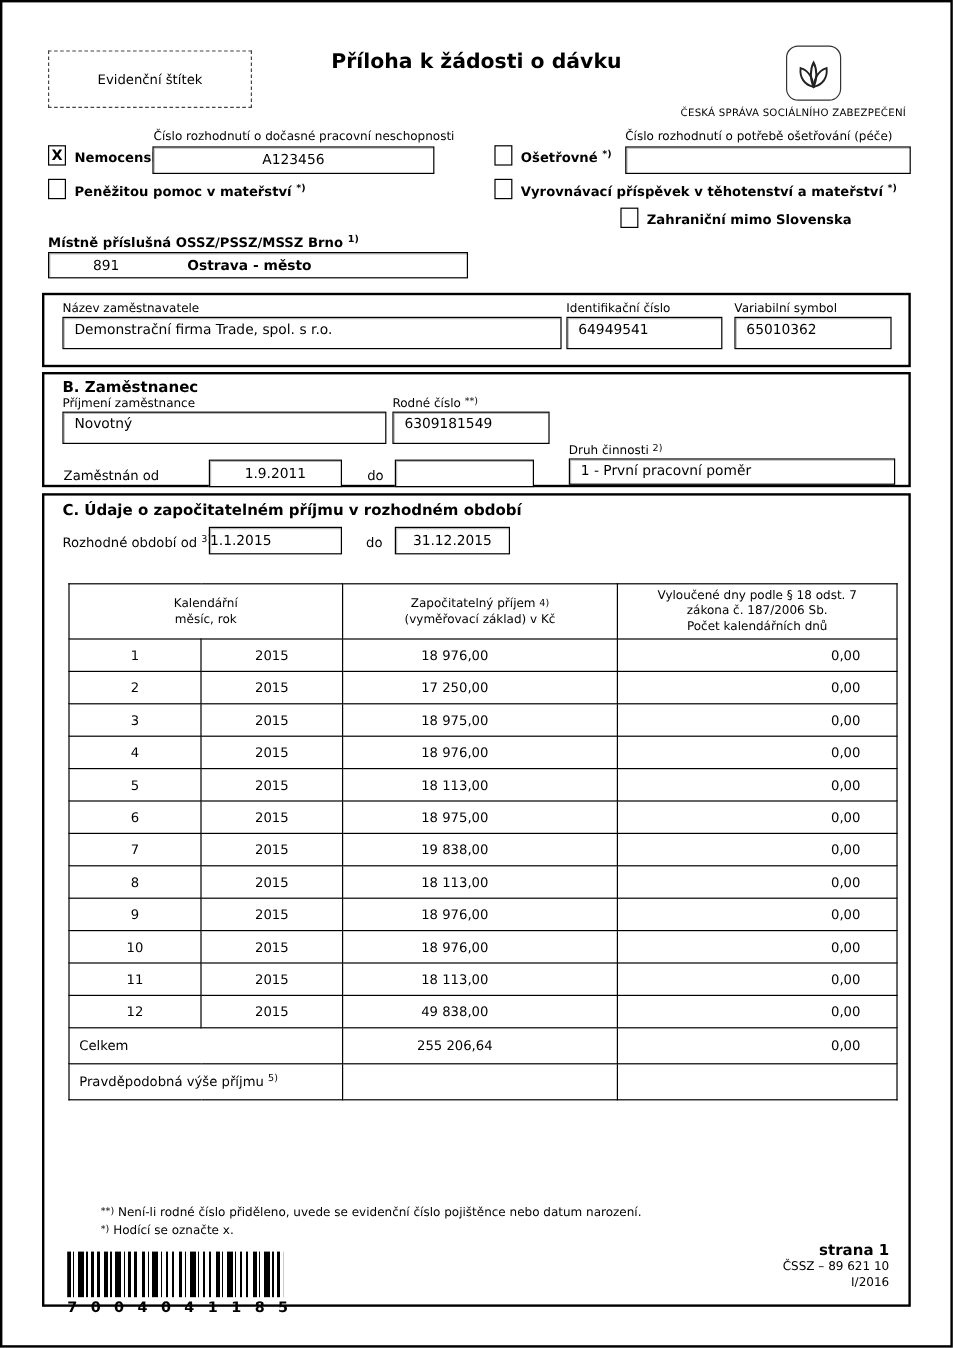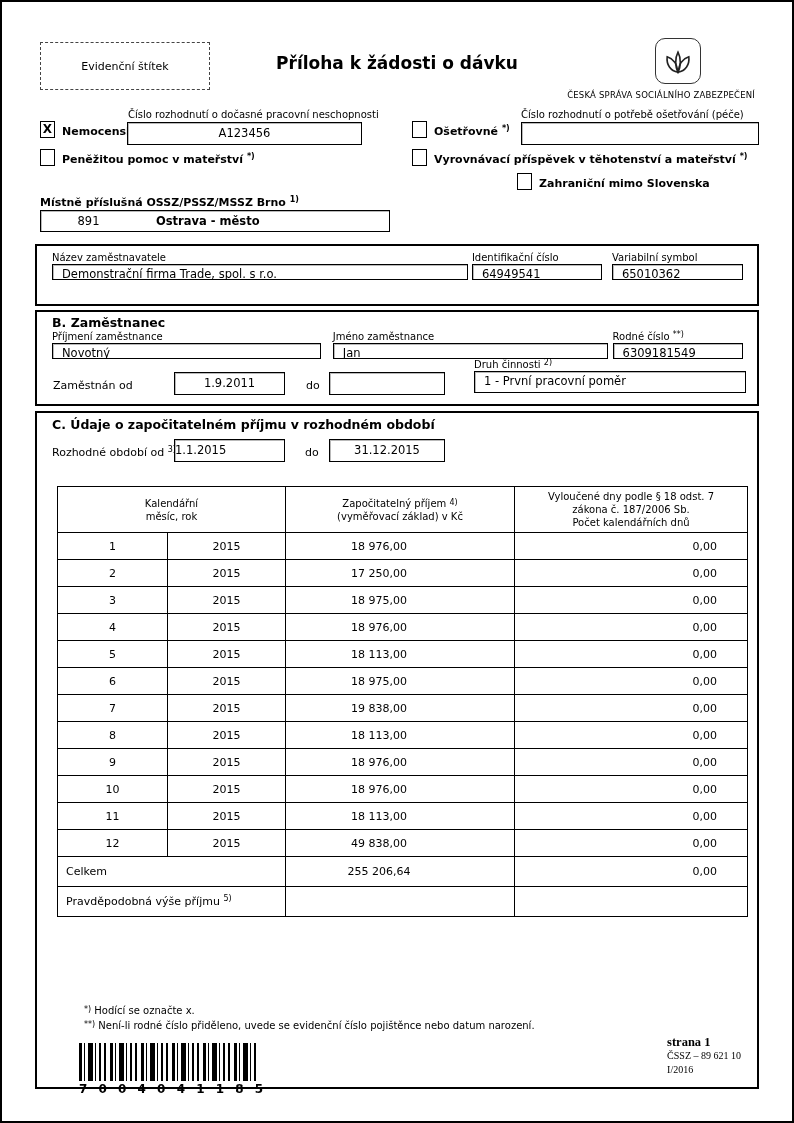--- a/index.html
+++ b/index.html
@@ -4,21 +4,21 @@
 <style>
   * { box-sizing: border-box; margin: 0; padding: 0; }
   body { background:#888; font-family:"DejaVu Sans", sans-serif; color:#000; }
   .page { position:relative; width:794px; height:1123px; background:#fff; border:2px solid #000; margin:0 auto; overflow:hidden; }
 
   
   .hdr { position:relative; height:242px; }
   .evid-box { position:absolute; left:38px; top:40px; width:170px; height:48px;
               border:1.5px dashed #444; display:flex; align-items:center; justify-content:center;
               font-size:11px; }
-  .main-title { position:absolute; left:0; right:0; top:51px; text-align:center;
+  .main-title { position:absolute; left:0; right:0; top:40px; text-align:center;
                 font-size:17px; font-weight:bold; }
   .logo-box { position:absolute; left:653px; top:36px; width:46px; height:46px;
               border:1.5px solid #333; border-radius:10px; display:flex; align-items:center; justify-content:center; }
   .org-name { position:absolute; top:88px; right:37px; font-size:8.5px; letter-spacing:0.2px; }
 
   .cb { position:absolute; width:15px; height:17px; border:1.7px solid #000; background:#fff;
         text-align:center; font-weight:bold; font-size:12px; line-height:15px; }
   .optlbl { position:absolute; font-size:11px; font-weight:bold; white-space:nowrap; }
   .smalllbl { position:absolute; font-size:10px; white-space:nowrap; }
   .field { border:1.6px solid #000; background:#fff; box-shadow:inset 1px 1px 0 #b9b9b9;
@@ -27,21 +27,21 @@
   .ossz-field { position:absolute; left:38px; top:208px; width:350px; height:22px; display:flex; align-items:center; }
   .ossz-field .code { width:95px; text-align:center; }
   .ossz-field .name { margin-left:20px;font-weight:bold; }
 
   sup.mk { font-size:8px; position:relative; top:-1px; vertical-align:top; }
 
   
   .secbox { margin:0 33px; border:2px solid #000; background:#fff; position:relative; }
   .sec-title { font-size:12.5px; font-weight:bold; }
   .flbl { font-size:10px; white-space:nowrap; margin-bottom:1px; }
-  .fbox { border:1.6px solid #000; box-shadow:inset 1px 1px 0 #b9b9b9; height:16px;
+  .fbox { border:1.6px solid #000; box-shadow:inset 1px 1px 0 #b9b9b9; height:27px;
           font-size:11.5px; line-height:18px; padding-left:9px; white-space:nowrap; overflow:hidden; }
 
   .boxA { height:62px; margin-bottom:4px; padding:4px 14px 0 15px; }
   .rowA { display:flex; margin-top:2px; }
   .colA1 { width:419px; } .colA2 { width:131px; margin-left:4px; } .colA3 { width:132px; margin-left:10px; }
 
   .boxB { height:96px; margin-bottom:5px; padding:3px 14px 0 15px; }
   .rowB1 { display:flex; margin-top:1px; }
   .colB1 { width:270px; } .colB2 { width:276px; margin-left:12px; } .colB3 { width:131px; margin-left:5px; }
   .rowB2 { position:relative; height:42px; font-size:11px; }
@@ -51,43 +51,43 @@
   .rowB2 .f-to { position:absolute; left:277px; top:13px; width:116px; height:23px; }
   .rowB2 .druh { position:absolute; left:422px; top:0; width:272px; }
   .rowB2 .druh .fbox { height:22px; }
 
   .boxC { height:678px; padding-top:4px; }
   .boxC .sec-title { padding-left:15px; }
   .periodrow { position:relative; height:42px; font-size:11px; }
   .periodrow .plbl { position:absolute; left:15px; top:14px; }
   .periodrow .p-from { position:absolute; left:137px; top:7px; width:111px; height:23px; text-align:left; line-height:20px; }
   .periodrow .do2 { position:absolute; left:268px; top:14px; }
-  .periodrow .p-to { position:absolute; left:292px; top:7px; width:116px; height:23px; text-align:center; line-height:20px; }
+  .periodrow .p-to { position:absolute; left:292px; top:7px; width:96px; height:23px; text-align:center; line-height:20px; }
 
   
   table.inc { border-collapse:collapse; table-layout:fixed; width:690px; margin:12px 0 0 20px; }
   table.inc td, table.inc th { border:1px solid #000; font-weight:normal; overflow:hidden; }
   table.inc th { height:46px; font-size:10px; line-height:13px; text-align:center; vertical-align:middle; }
   table.inc td { height:27px; font-size:11px; }
   td.c-month { text-align:center; }
   td.c-year { text-align:center; }
   td.c-income { text-align:center; padding-right:42px; }
   td.c-days { text-align:right; padding-right:30px; }
   tr.sumrow td { height:30px; }
   td.c-label { text-align:left; padding-left:8px; font-size:10.5px; }
 
   
   .footnotes { margin:86px 0 0 47px; font-size:10px; line-height:15px; }
-  .barcode { margin:10px 0 0 42px; width:180px; }
+  .barcode { margin:10px 0 0 19px; width:180px; }
   .bars { height:38px; width:180px;
           background:repeating-linear-gradient(90deg,#000 0 3px,#fff 3px 5px,#000 5px 6px,#fff 6px 9px,
             #000 9px 14px,#fff 14px 16px,#000 16px 17px,#fff 17px 20px,#000 20px 22px,#fff 22px 25px,
             #000 25px 27px,#fff 27px 31px); }
   .bcdigits { font-size:12px; font-weight:bold; letter-spacing:3.5px; white-space:nowrap; margin-top:1px; }
-  .pageinfo { position:absolute; right:16px; top:622px; text-align:left; line-height:14px;font-family:Liberation Serif, serif; }
+  .pageinfo { position:absolute; right:16px; top:622px; text-align:right; line-height:14px; }
   .pageinfo .pg { font-size:12.5px; font-weight:bold; }
   .pageinfo .cd { font-size:10px; }
 </style>
 </head>
 <body>
 
 <div class="page">
 
   <div class="hdr">
     <div class="evid-box">
@@ -144,24 +144,20 @@
       </div>
     </div>
   </div>
 
   <div class="secbox boxB">
     <div class="sec-title">B. Zaměstnanec</div>
     <div class="rowB1">
       <div class="colB1">
         <div class="flbl">Příjmení zaměstnance</div>
         <div class="fbox">Novotný</div>
-      </div>
-      <div class="colB2">
-        <div class="flbl">Jméno zaměstnance</div>
-        <div class="fbox">Jan</div>
       </div>
       <div class="colB3">
         <div class="flbl"><span>Rodné číslo</span> <sup class="mk">**)</sup></div>
         <div class="fbox">6309181549</div>
       </div>
     </div>
     <div class="rowB2">
       <span class="zam">Zaměstnán od</span>
       <div class="field f-from">1.9.2011</div>
       <span class="do1">do</span>
@@ -274,22 +270,22 @@
       </tr>
       <tr class="sumrow">
         <td colspan="2" class="c-label"><span>Pravděpodobná výše příjmu</span> <sup class="mk">5)</sup></td>
         <td class="c-income"></td>
         <td class="c-days"></td>
       </tr>
     </tbody>
       </table>
 
     <div class="footnotes">
+      <div><sup class="mk">**)</sup> <span>Není-li rodné číslo přiděleno, uvede se evidenční číslo pojištěnce nebo datum narození.</span></div>
       <div><sup class="mk">*)</sup> <span>Hodící se označte x.</span></div>
-      <div><sup class="mk">**)</sup> <span>Není-li rodné číslo přiděleno, uvede se evidenční číslo pojištěnce nebo datum narození.</span></div>
     </div>
 
     <div class="barcode">
       <div class="bars"></div>
       <div class="bcdigits">7 0 0 4 0 4 1 1 8 5</div>
     </div>
 
     <div class="pageinfo">
       <div class="pg">strana 1</div>
       <div class="cd">ČSSZ – 89 621 10</div>

